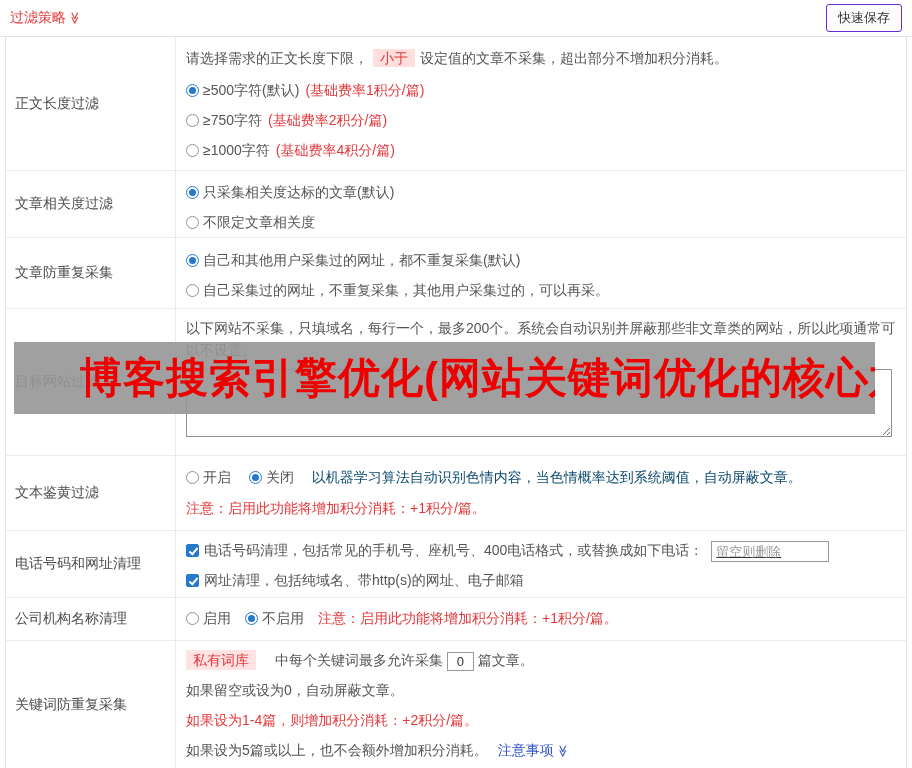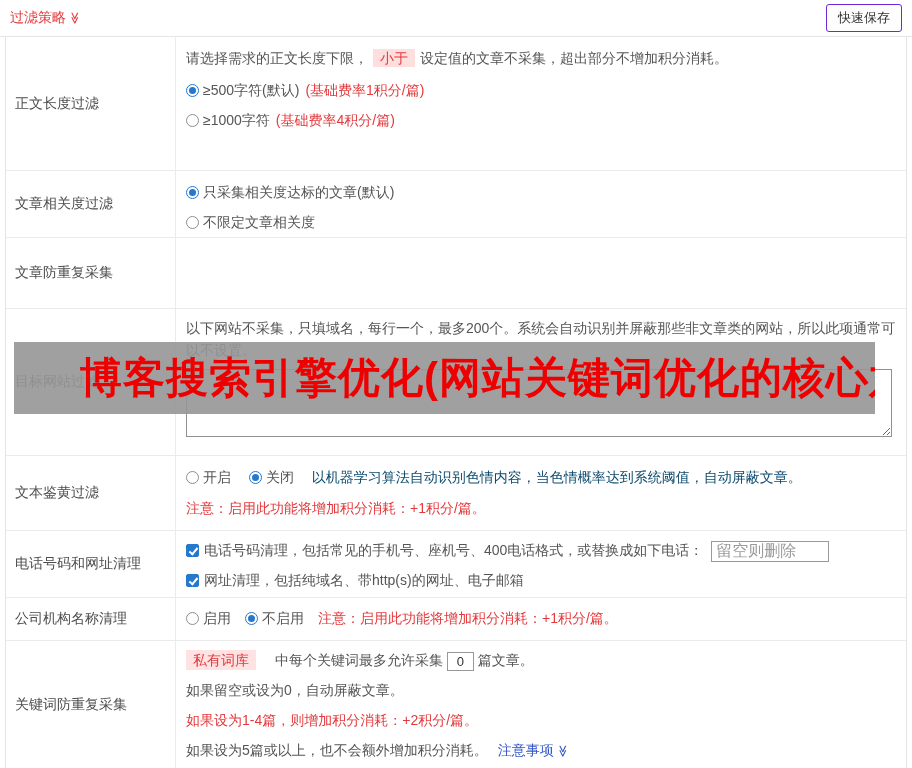--- a/index.html
+++ b/index.html
@@ -59,23 +59,24 @@
     display:inline-block; width:13px; height:13px; border-radius:2px;
     border:1px solid var(--control-blue,#2579cd); background:#fff;
     vertical-align:-2px; margin-right:5px; position:relative;
   }
   .checkbox.on { background:var(--control-blue,#2579cd); }
   .checkbox.on::after {
     content:""; position:absolute; left:4px; top:1px; width:3px; height:7px;
     border:solid #fff; border-width:0 2px 2px 0; transform:rotate(40deg);
   }
   .text-input {
-    font-family:inherit; font-size:16px; color:#333;
+    font-family:inherit; font-size:13px; color:#333;
     height:21px; border:1px solid #999; padding:1px 4px; width:118px;
     vertical-align:middle;
+    text-decoration:underline;
   }
   .text-input::placeholder { color:#9a9a9a; }
   .num-input {
     font-family:inherit; font-size:13px; color:#333; text-align:center;
     width:27px; height:19px; border:1px solid #999; vertical-align:middle;
   }
   .blacklist-textarea {
     display:block; width:99.5%; height:68px; margin-top:8px;
     border:1px solid #919191; resize:both;
     font-family:inherit; font-size:13px;
@@ -113,39 +114,50 @@
   <div class="row r1">
     <div class="cell-label">正文长度过滤</div>
     <div class="cell-content">
       <div class="intro">
         <span>请选择需求的正文长度下限，</span><span class="hl">小于</span><span>设定值的文章不采集，超出部分不增加积分消耗。</span>
       </div>
       <label class="opt">
         <span class="radio on"></span><span>≥500字符(默认)</span><span class="fee">(基础费率1积分/篇)</span>
       </label>
       <label class="opt">
+        <span class="radio"></span><span>≥750字符</span><span class="fee">(基础费率2积分/篇)</span>
+      </label>
+      <label class="opt">
         <span class="radio"></span><span>≥1000字符</span><span class="fee">(基础费率4积分/篇)</span>
       </label>
     </div>
   </div>
 
   <div class="row r2">
     <div class="cell-label">文章相关度过滤</div>
     <div class="cell-content">
       <label class="opt">
         <span class="radio on"></span><span>只采集相关度达标的文章(默认)</span>
       </label>
       <label class="opt">
         <span class="radio"></span><span>不限定文章相关度</span>
       </label>
     </div>
   </div>
 
   <div class="row r3">
     <div class="cell-label">文章防重复采集</div>
+    <div class="cell-content">
+      <label class="opt">
+        <span class="radio on"></span><span>自己和其他用户采集过的网址，都不重复采集(默认)</span>
+      </label>
+      <label class="opt">
+        <span class="radio"></span><span>自己采集过的网址，不重复采集，其他用户采集过的，可以再采。</span>
+      </label>
+    </div>
   </div>
 
   <div class="row r4">
     <div class="cell-label">目标网站过滤</div>
     <div class="cell-content">
       <div class="intro" style="margin-bottom:0;">以下网站不采集，只填域名，每行一个，最多200个。系统会自动识别并屏蔽那些非文章类的网站，所以此项通常可以不设置。</div>
       <textarea class="blacklist-textarea" style=""></textarea>
     </div>
   </div>
 

